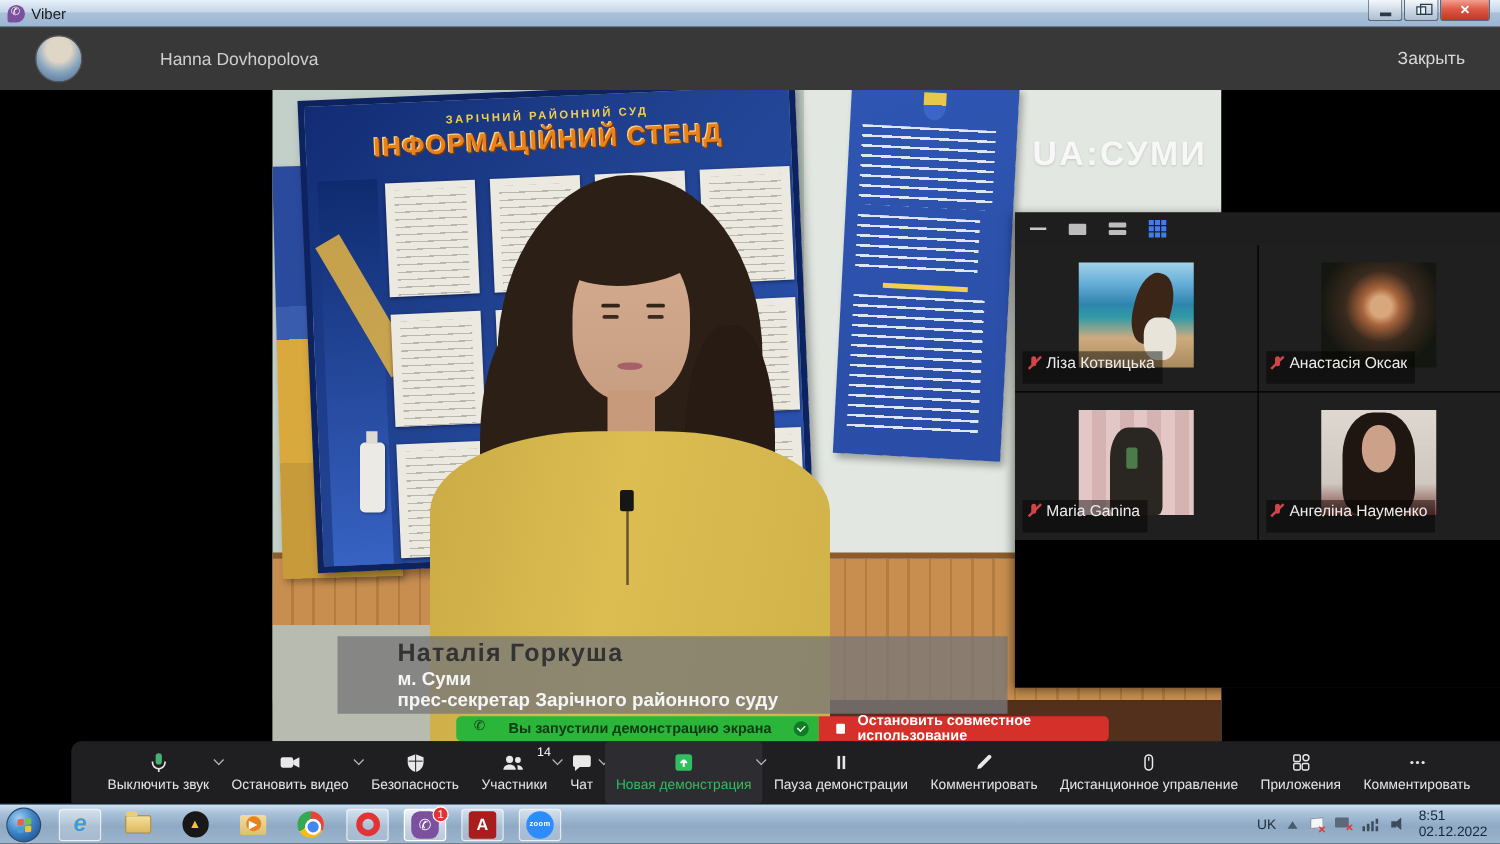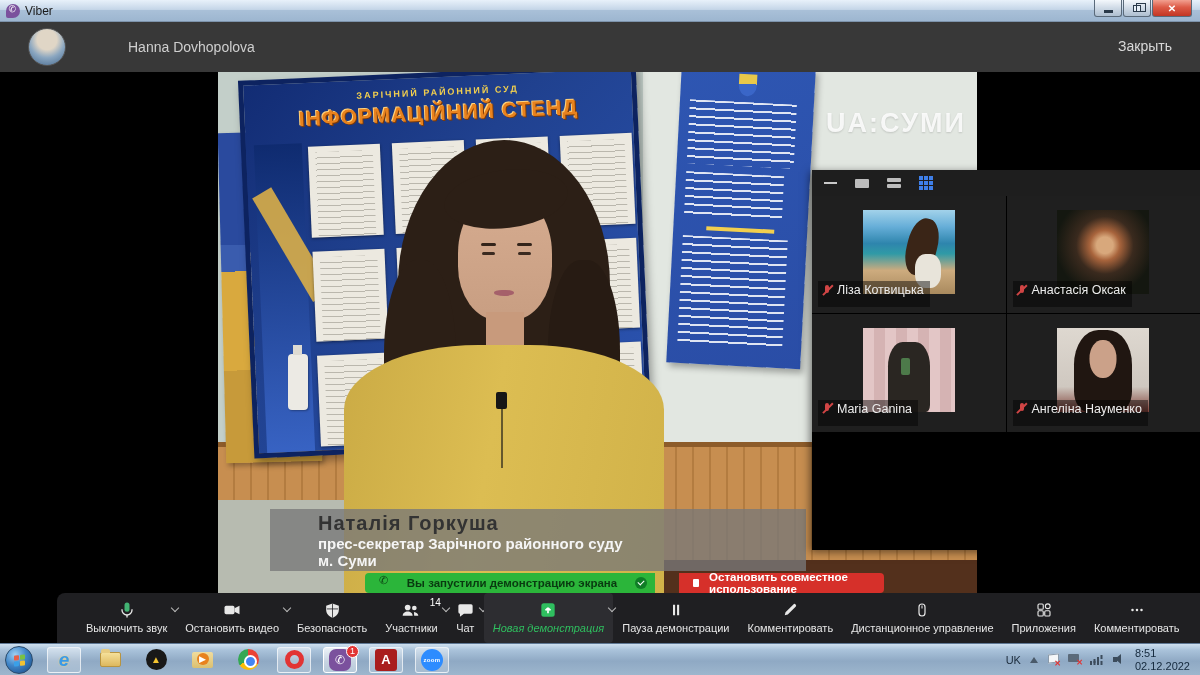--- a/index.html
+++ b/index.html
@@ -100,22 +100,22 @@
   .cap-sub { font-size:15px; font-weight:bold; color:#f5f5f5; line-height:17px; }
 
   
   .banner-green { position:absolute; left:365px; top:573px; width:290px; height:20px; background:#2bb53a; border-radius:4px 0 0 4px;
     display:flex; align-items:center; z-index:30; }
   .phone-ico { width:10px; height:10px; margin:0 0 0 14px; position:relative; }
   .phone-ico::before { content:"✆"; position:absolute; left:0; top:-4px; font-size:11px; color:#0b3d12; }
   .banner-green-text { flex:1; text-align:center; font-size:11.5px; font-weight:bold; color:#093a10; }
   .check-badge { width:12px; height:12px; border-radius:50%; background:#0f7d26; margin-right:8px; position:relative; }
   .check-badge::after { content:""; position:absolute; left:3px; top:2.5px; width:5px; height:3px; border-left:1.5px solid #fff; border-bottom:1.5px solid #fff; transform:rotate(-45deg); }
-  .banner-red { position:absolute; left:655px; top:573px; width:205px; height:20px; background:#d6302a; border-radius:0 4px 4px 0;
-    display:flex; align-items:center; z-index:30; cursor:pointer;margin-left:24px; }
+  .banner-red { position:absolute; left:655px; top:573px; width:232px; height:20px; background:#d6302a; border-radius:0 4px 4px 0;
+    display:flex; align-items:center; z-index:30; cursor:pointer; }
   .stop-ico { width:8px; height:8px; background:#fff; border-radius:1px; margin:0 10px 0 14px; }
   .banner-red-text { font-size:11.5px; font-weight:bold; color:#fff; }
 
   
   .panel { position:absolute; left:812px; top:170px; width:388px; height:380px; background:#1b1b1b; z-index:20;
     box-shadow:-2px 2px 8px rgba(0,0,0,.5); }
   .panel-head { height:26px; display:flex; align-items:center; gap:18px; padding-left:12px; background:#1e1e1e; }
   .ph-min { width:13px; height:2.5px; background:#c9c9c9; }
   .ph-rect { width:14px; height:9px; background:#bdbdbd; border-radius:1px; }
   .ph-list { width:14px; height:10px; display:flex; flex-direction:column; justify-content:space-between; }
@@ -150,21 +150,21 @@
 
   
   .ztoolbar { position:absolute; left:57px; top:593px; width:1143px; height:50px; background:#1f1f22;
     border-radius:8px 0 0 0; display:flex; align-items:stretch; padding-left:20px; z-index:40; }
   .titem { position:relative; display:flex; flex-direction:column; align-items:center; justify-content:flex-start;
     padding:6px 9px 0; cursor:pointer; }
   .ticon { height:22px; display:flex; align-items:center; }
   .tlabel { font-size:11px; color:#e6e6e6; white-space:nowrap; margin-top:1px; }
   .chev { position:absolute; top:12px; right:-2px; width:6px; height:6px; border-right:1.4px solid #b8b8b8; border-bottom:1.4px solid #b8b8b8; transform:rotate(45deg); }
   .badge14 { position:absolute; top:4px; right:6px; font-size:10px; color:#fff; }
-  .titem.active { background:#2d2d31; border-radius:4px;font-style:italic; }
+  .titem.active { background:#2d2d31; border-radius:4px; }
   .titem.active .tlabel { color:#2fbf5f; }
 
   
   .taskbar { position:absolute; left:0; top:643px; width:1200px; height:32px;
     background:linear-gradient(180deg,#cfe0ef 0%,#a9c2da 20%,#8fa9c4 55%,#9db6cd 100%); border-top:1px solid #5f7894; display:flex; align-items:center; }
   .startorb { width:28px; height:28px; border-radius:50%; margin:0 8px 0 5px;
     background:radial-gradient(circle at 35% 30%,#9fd0f4 0%,#3f85c8 45%,#16457e 100%); border:1px solid #2a4a6a; position:relative; }
   .winflag { position:absolute; left:8px; top:8px; width:11px; height:11px; display:grid; grid-template-columns:1fr 1fr; grid-template-rows:1fr 1fr; gap:1px; transform:skewY(-6deg); }
   .winflag b { border-radius:1px; } .winflag b:nth-child(1){background:#e8604a;} .winflag b:nth-child(2){background:#7ac143;} .winflag b:nth-child(3){background:#3aa0e8;} .winflag b:nth-child(4){background:#f2c233;}
   .tapps { display:flex; align-items:center; gap:12px; margin-left:6px; }
@@ -276,22 +276,22 @@
       <span class="eye l"></span>
         <span class="eye r"></span>
       <div class="mouth"></div>
       <div class="neck"></div>
       <div class="torso"></div>
       <div class="mic"></div>
     </div>
 
     <div class="caption">
       <div class="cap-name">Наталія Горкуша</div>
+      <div class="cap-sub">м. Суми</div>
       <div class="cap-sub">прес-секретар Зарічного районного суду</div>
-      <div class="cap-sub">м. Суми</div>
     </div>
   </div>
 
   <div class="banner-green">
     <span class="phone-ico"></span>
     <span class="banner-green-text">Вы запустили демонстрацию экрана</span>
     <span class="check-badge"></span>
   </div>
   <div class="banner-red">
     <span class="stop-ico"></span>

